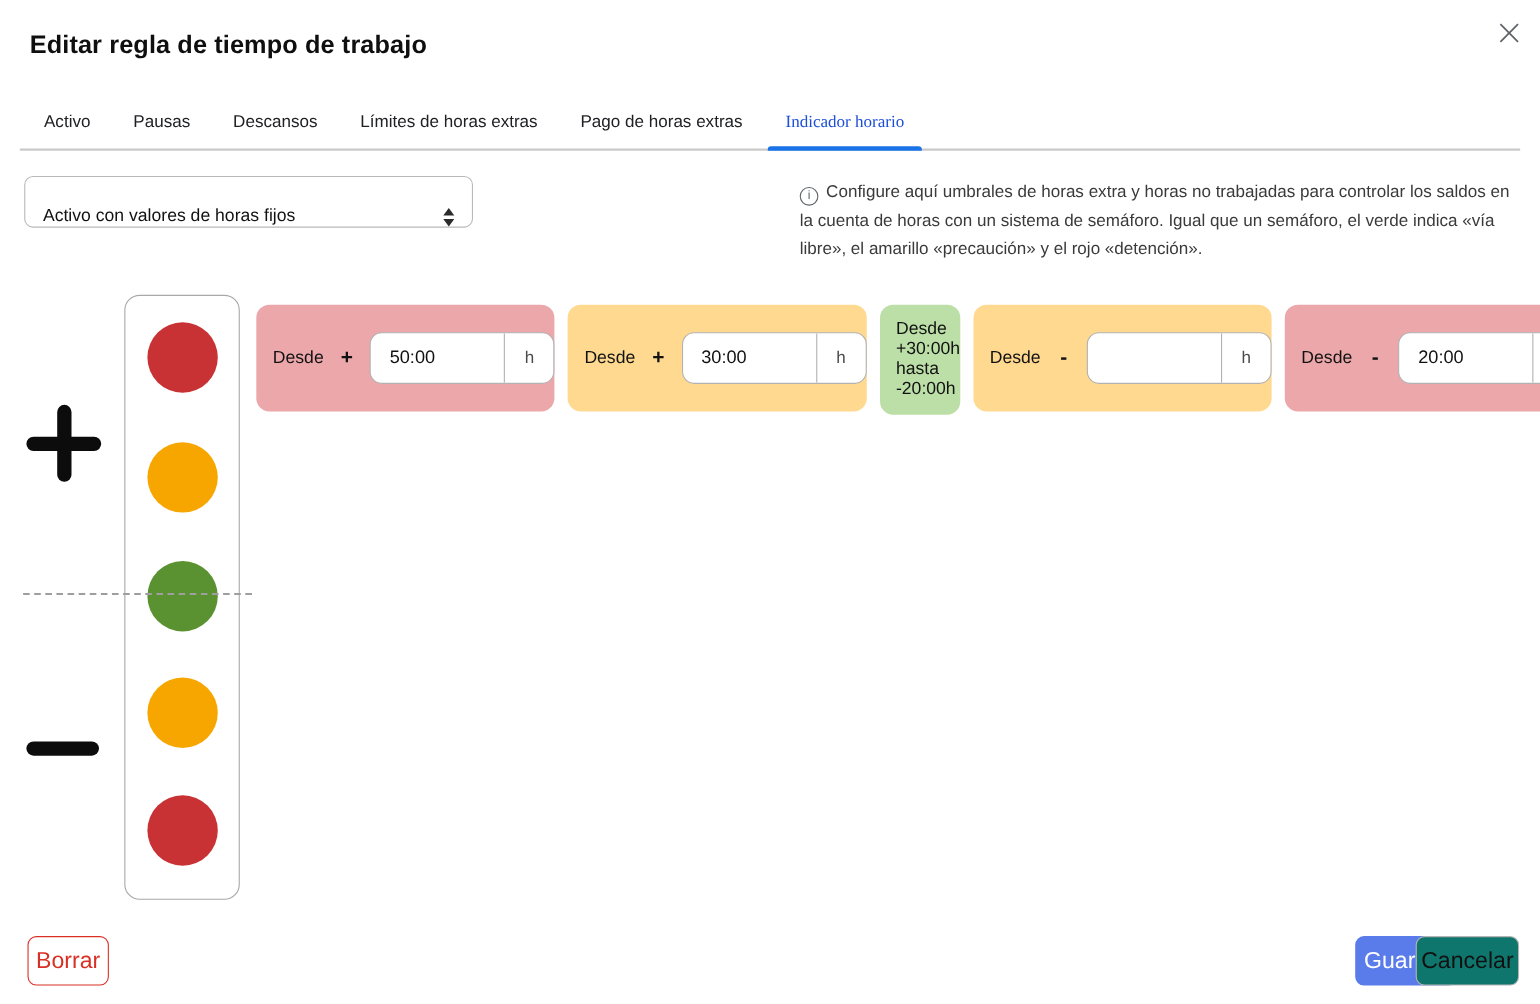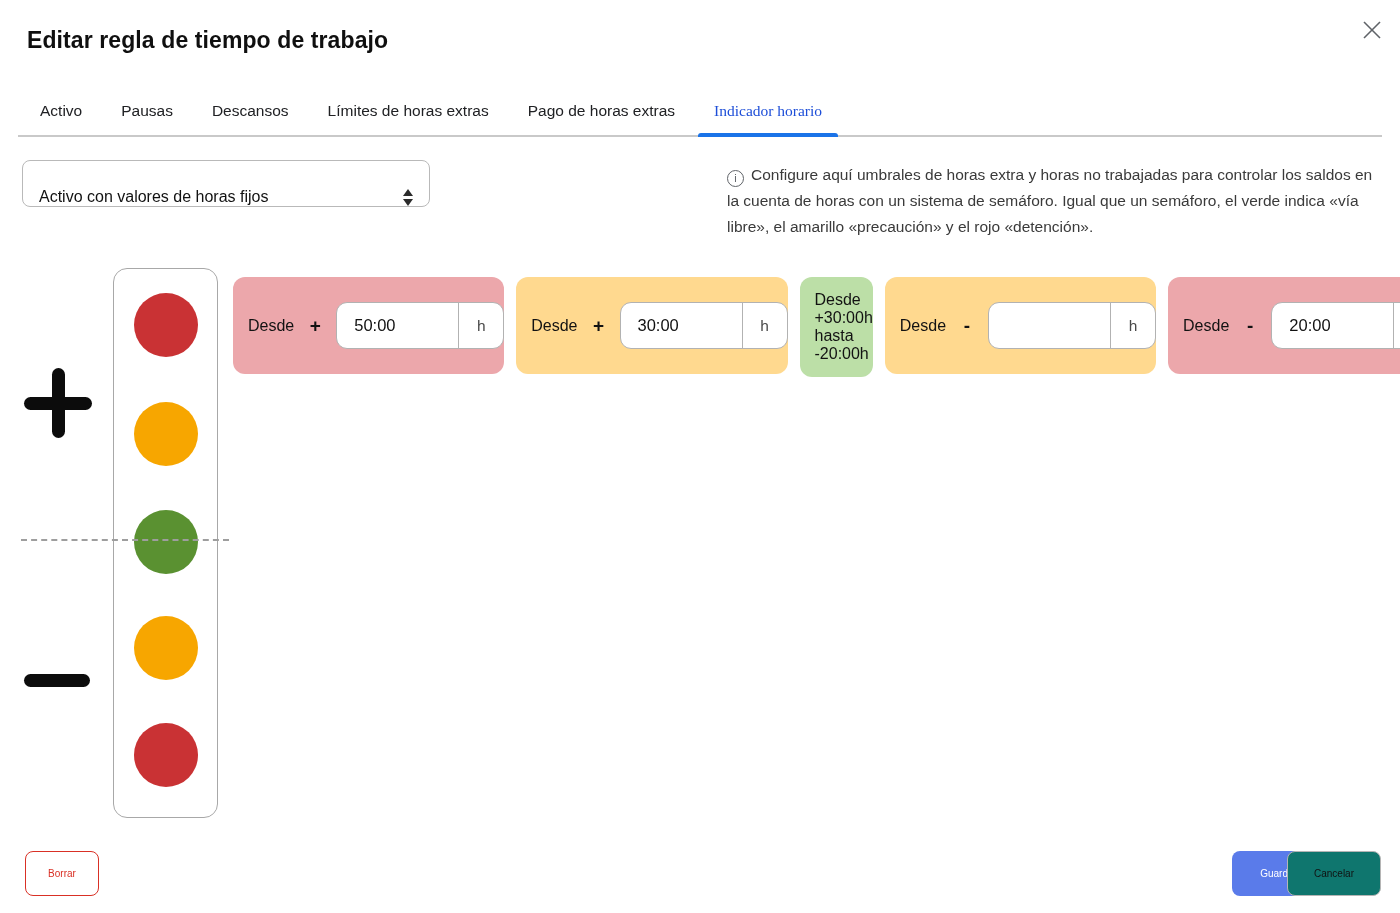--- a/index.html
+++ b/index.html
@@ -143,21 +143,21 @@
   }
   .unit-cell {
     width:45px; border-left:1px solid #b2b2b2;
     display:flex; align-items:center; justify-content:center;
     font-size:15.5px; color:#4a4a4a;
   }
 
   
   .btn {
     position:absolute; top:851px; height:45px;
-    border-radius:8px; font-size:10px; cursor:pointer;
+    border-radius:8px; font-size:21px; cursor:pointer;
     font-family:"Liberation Sans", sans-serif;
     display:flex; align-items:center; justify-content:center;
   }
   .btn-delete {
     left:25px; width:74px;
     background:#fff; border:1px solid #d93025; color:#d93025;
   }
   .btn-save {
     left:1184px; width:93px;
     background:#5a7bea; border:none; color:#fff;margin-left:48px;

